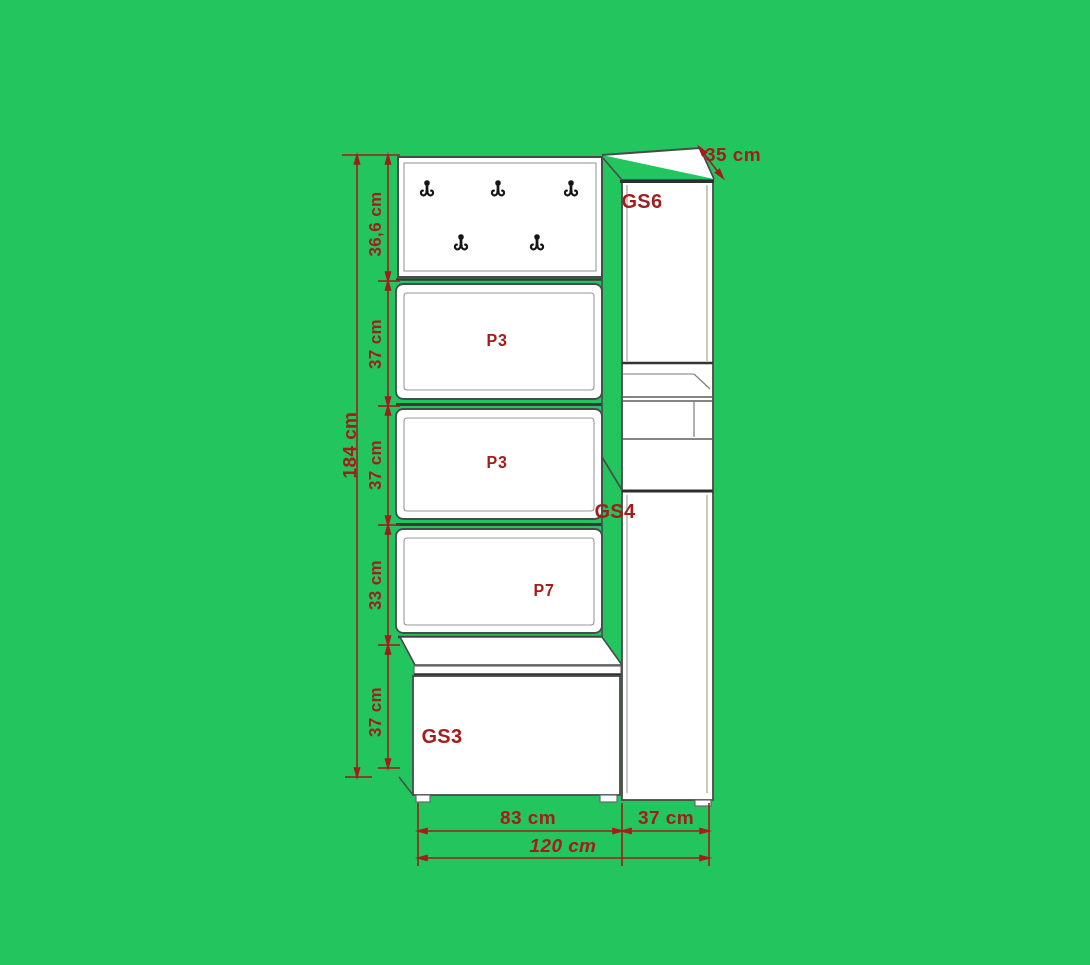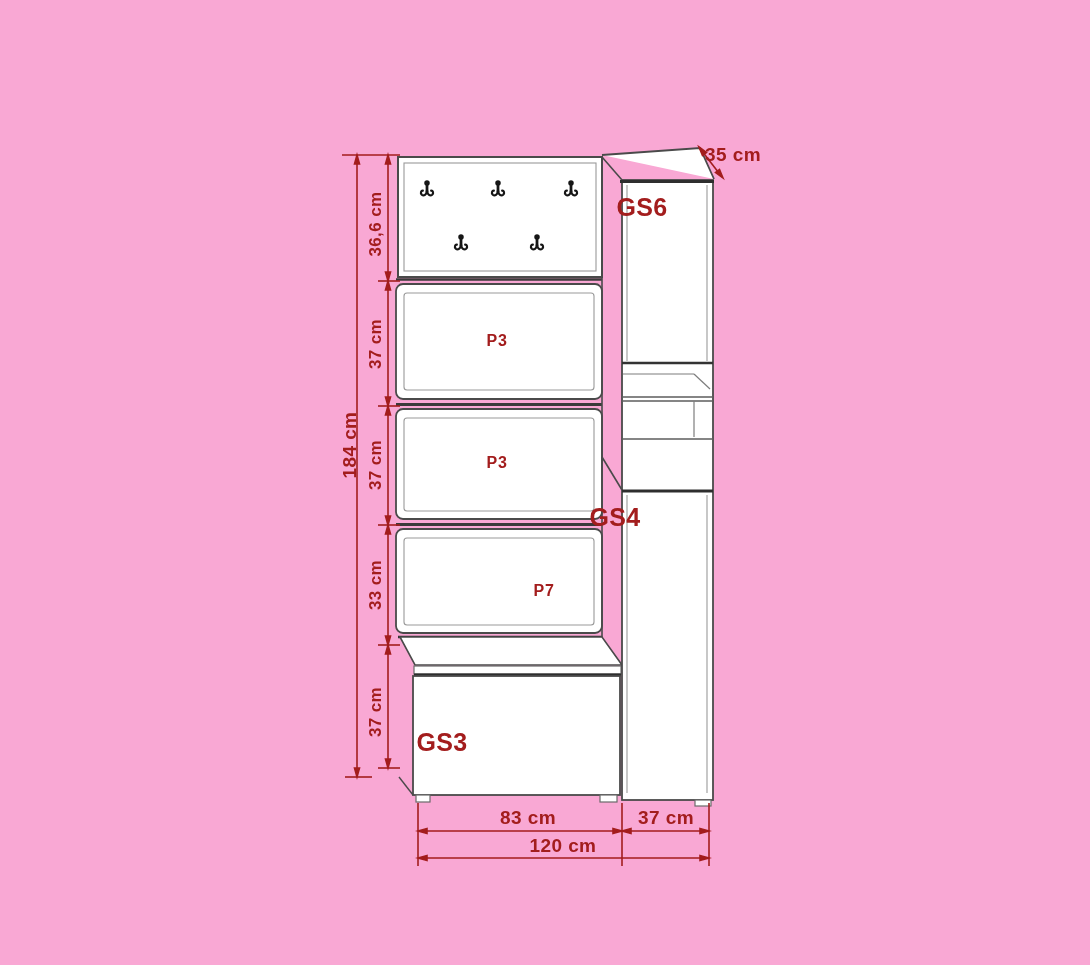--- a/index.html
+++ b/index.html
@@ -4,21 +4,21 @@
 <style>
   html, body {
     margin: 0;
     padding: 0;
     background: #ffffff;
   }
   .stage {
     position: relative;
     width: 1090px;
     height: 965px;
-    background: #f9a8d4;
+    background: #22c55e;
     font-family: "Liberation Sans", sans-serif;
     overflow: hidden;
   }
   .art {
     position: absolute;
     left: 0;
     top: 0;
   }
   .lbl {
     position: absolute;
@@ -28,21 +28,21 @@
     white-space: nowrap;
     letter-spacing: 0.4px;
     line-height: 1;
     user-select: none;
   }
   .lbl.rot {
     transform: translate(-50%, -50%) rotate(-90deg);
   }
   .dim-sm { font-size: 17px; }
   .dim-md { font-size: 19px; }
-  .part   { font-size: 25px; margin-top: 6px; }
+  .part   { font-size: 20px; }
   .panel  { font-size: 16px; letter-spacing: 0.6px; }
 </style>
 </head>
 <body>
 
 <div class="stage">
 
   <svg class="art" width="1090" height="965" viewBox="0 0 1090 965">
     <defs>
       <g id="coat-hook">
@@ -212,15 +212,15 @@
   <span class="lbl panel" style="left:497px; top:591px;margin-left:47px;">P7</span>
 
   <span class="lbl part" style="left:442px; top:736px;">GS3</span>
 
   <span class="lbl rot dim-sm" style="left:375px; top:712px;">37 cm</span>
 
   <span class="lbl dim-md" style="left:520px; top:817px;margin-left:8px;">83 cm</span>
 
   <span class="lbl dim-md" style="left:666px; top:817px;">37 cm</span>
 
-  <span class="lbl dim-md" style="left:563px; top:845px;">120 cm</span>
+  <span class="lbl dim-md" style="left:563px; top:845px;font-style:italic;">120 cm</span>
 
 </div>
 
 </body></html>

